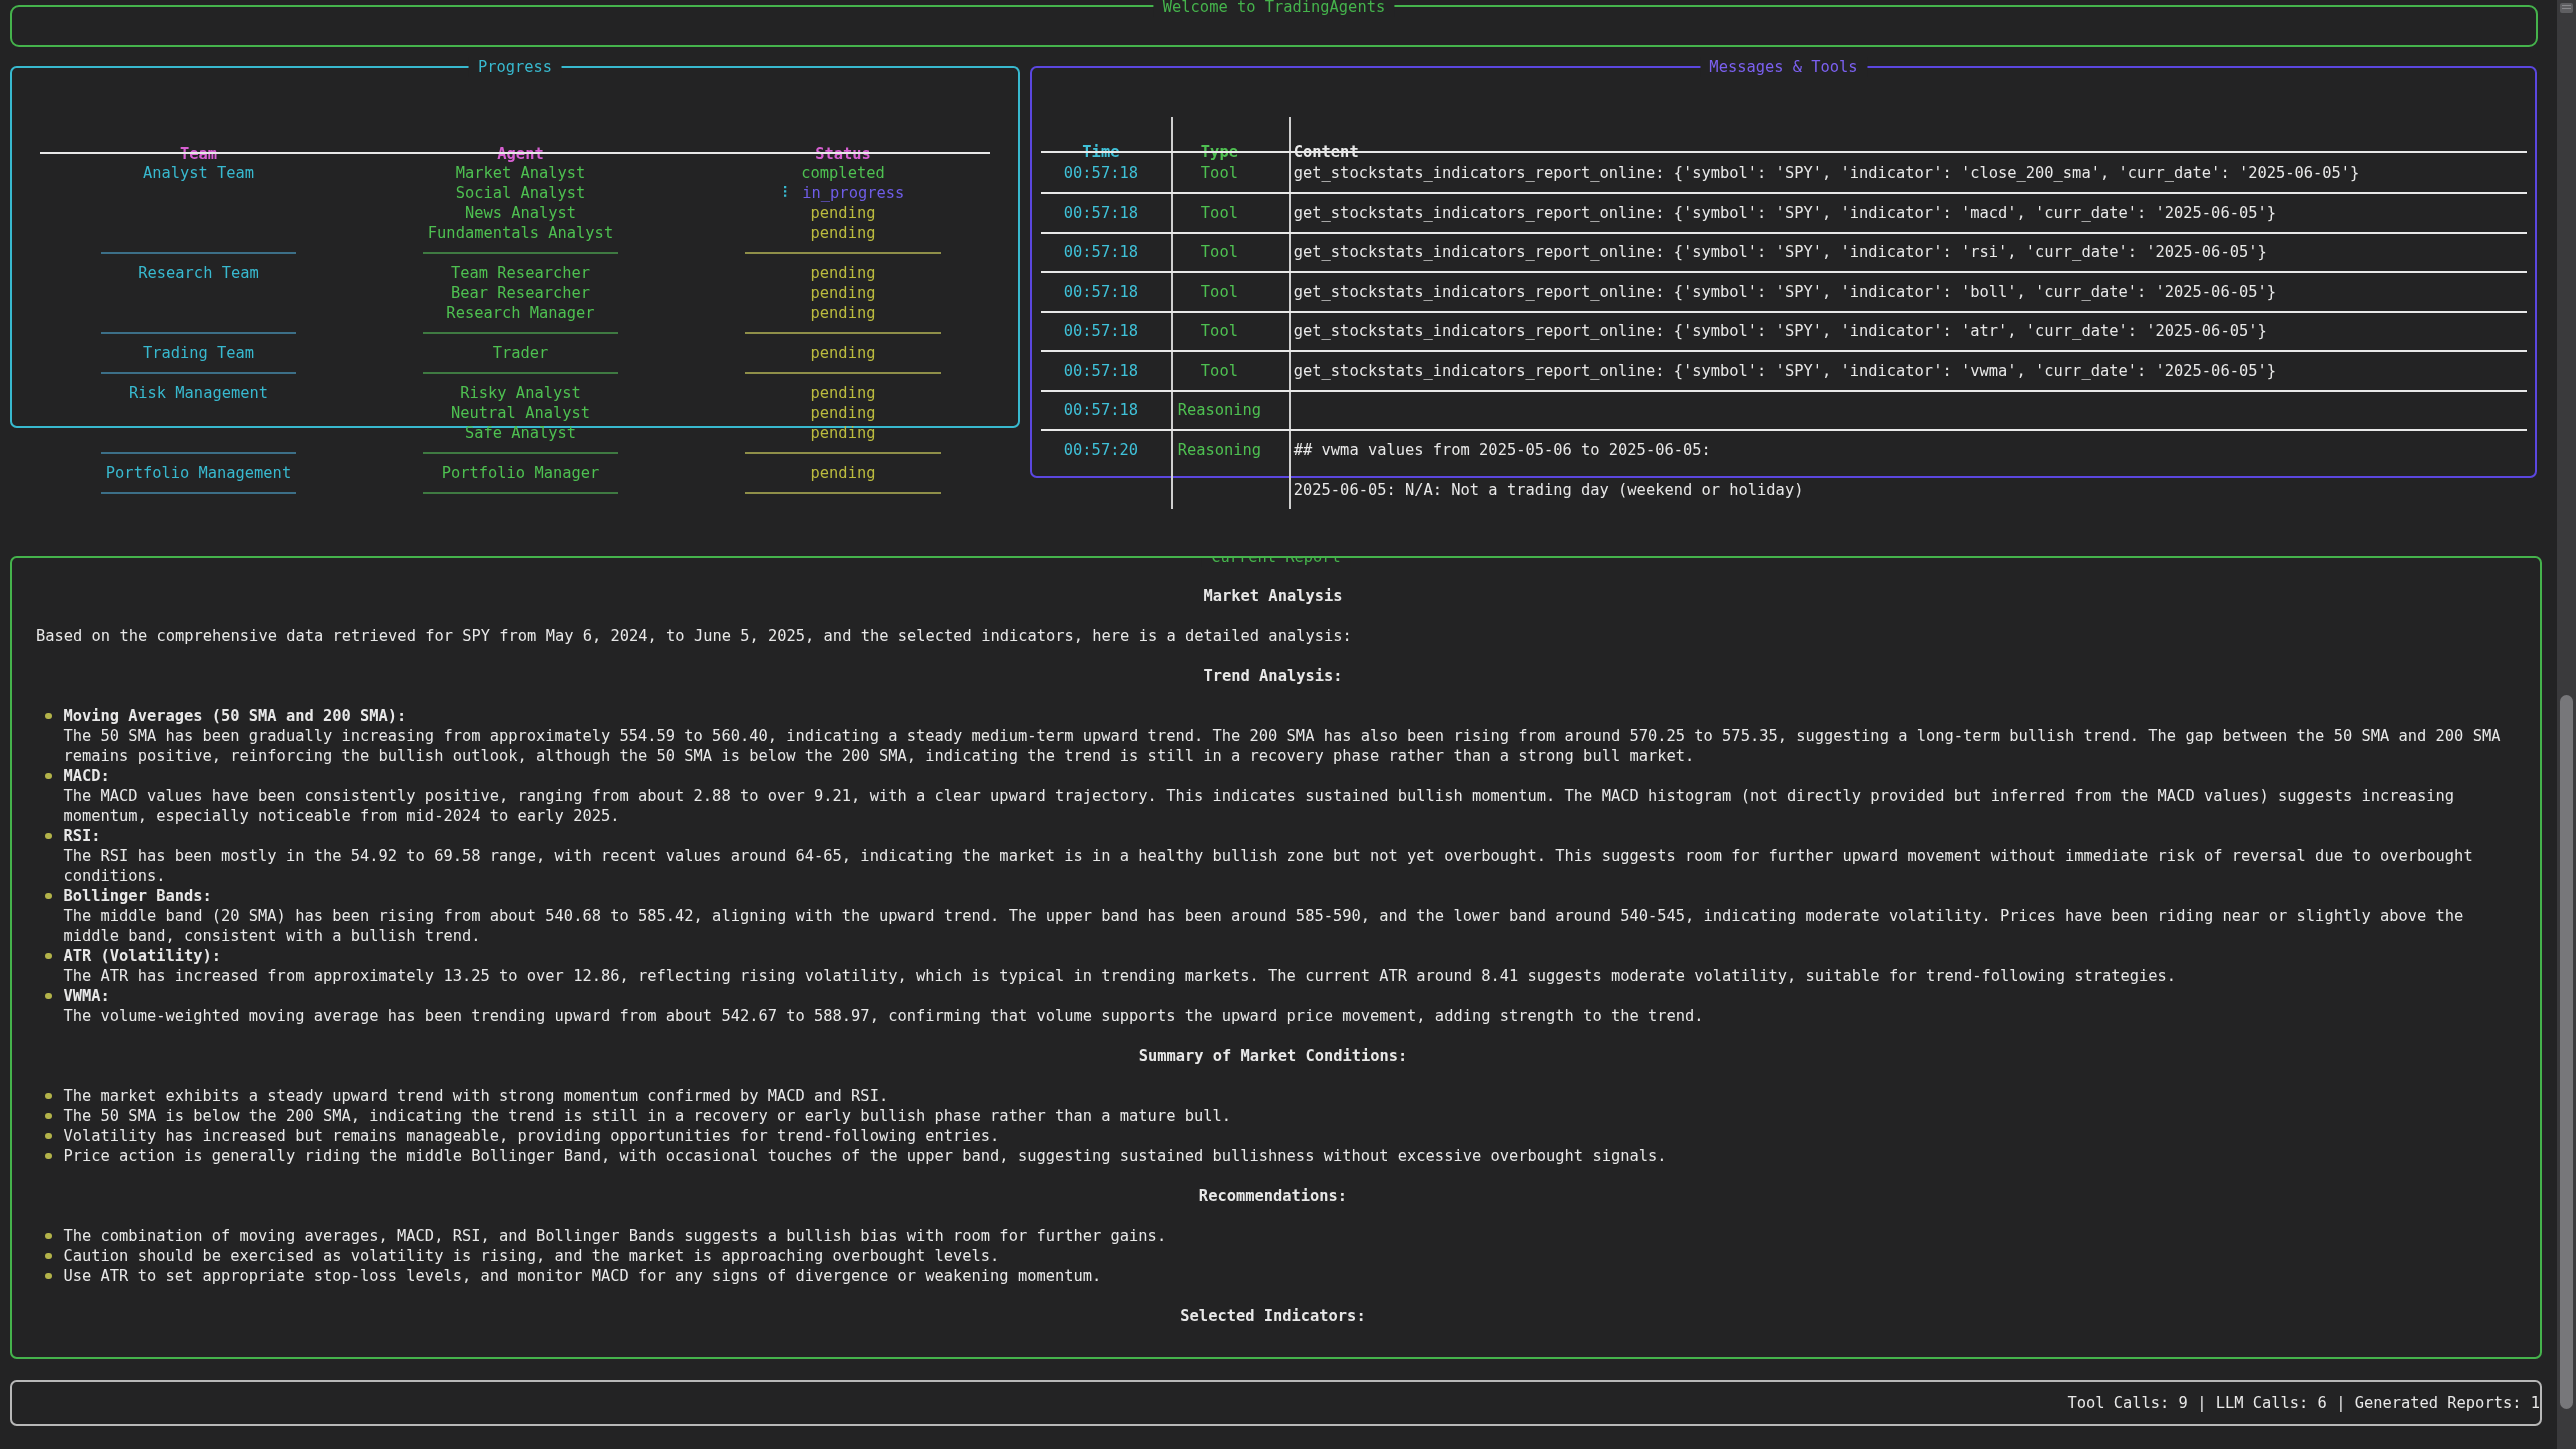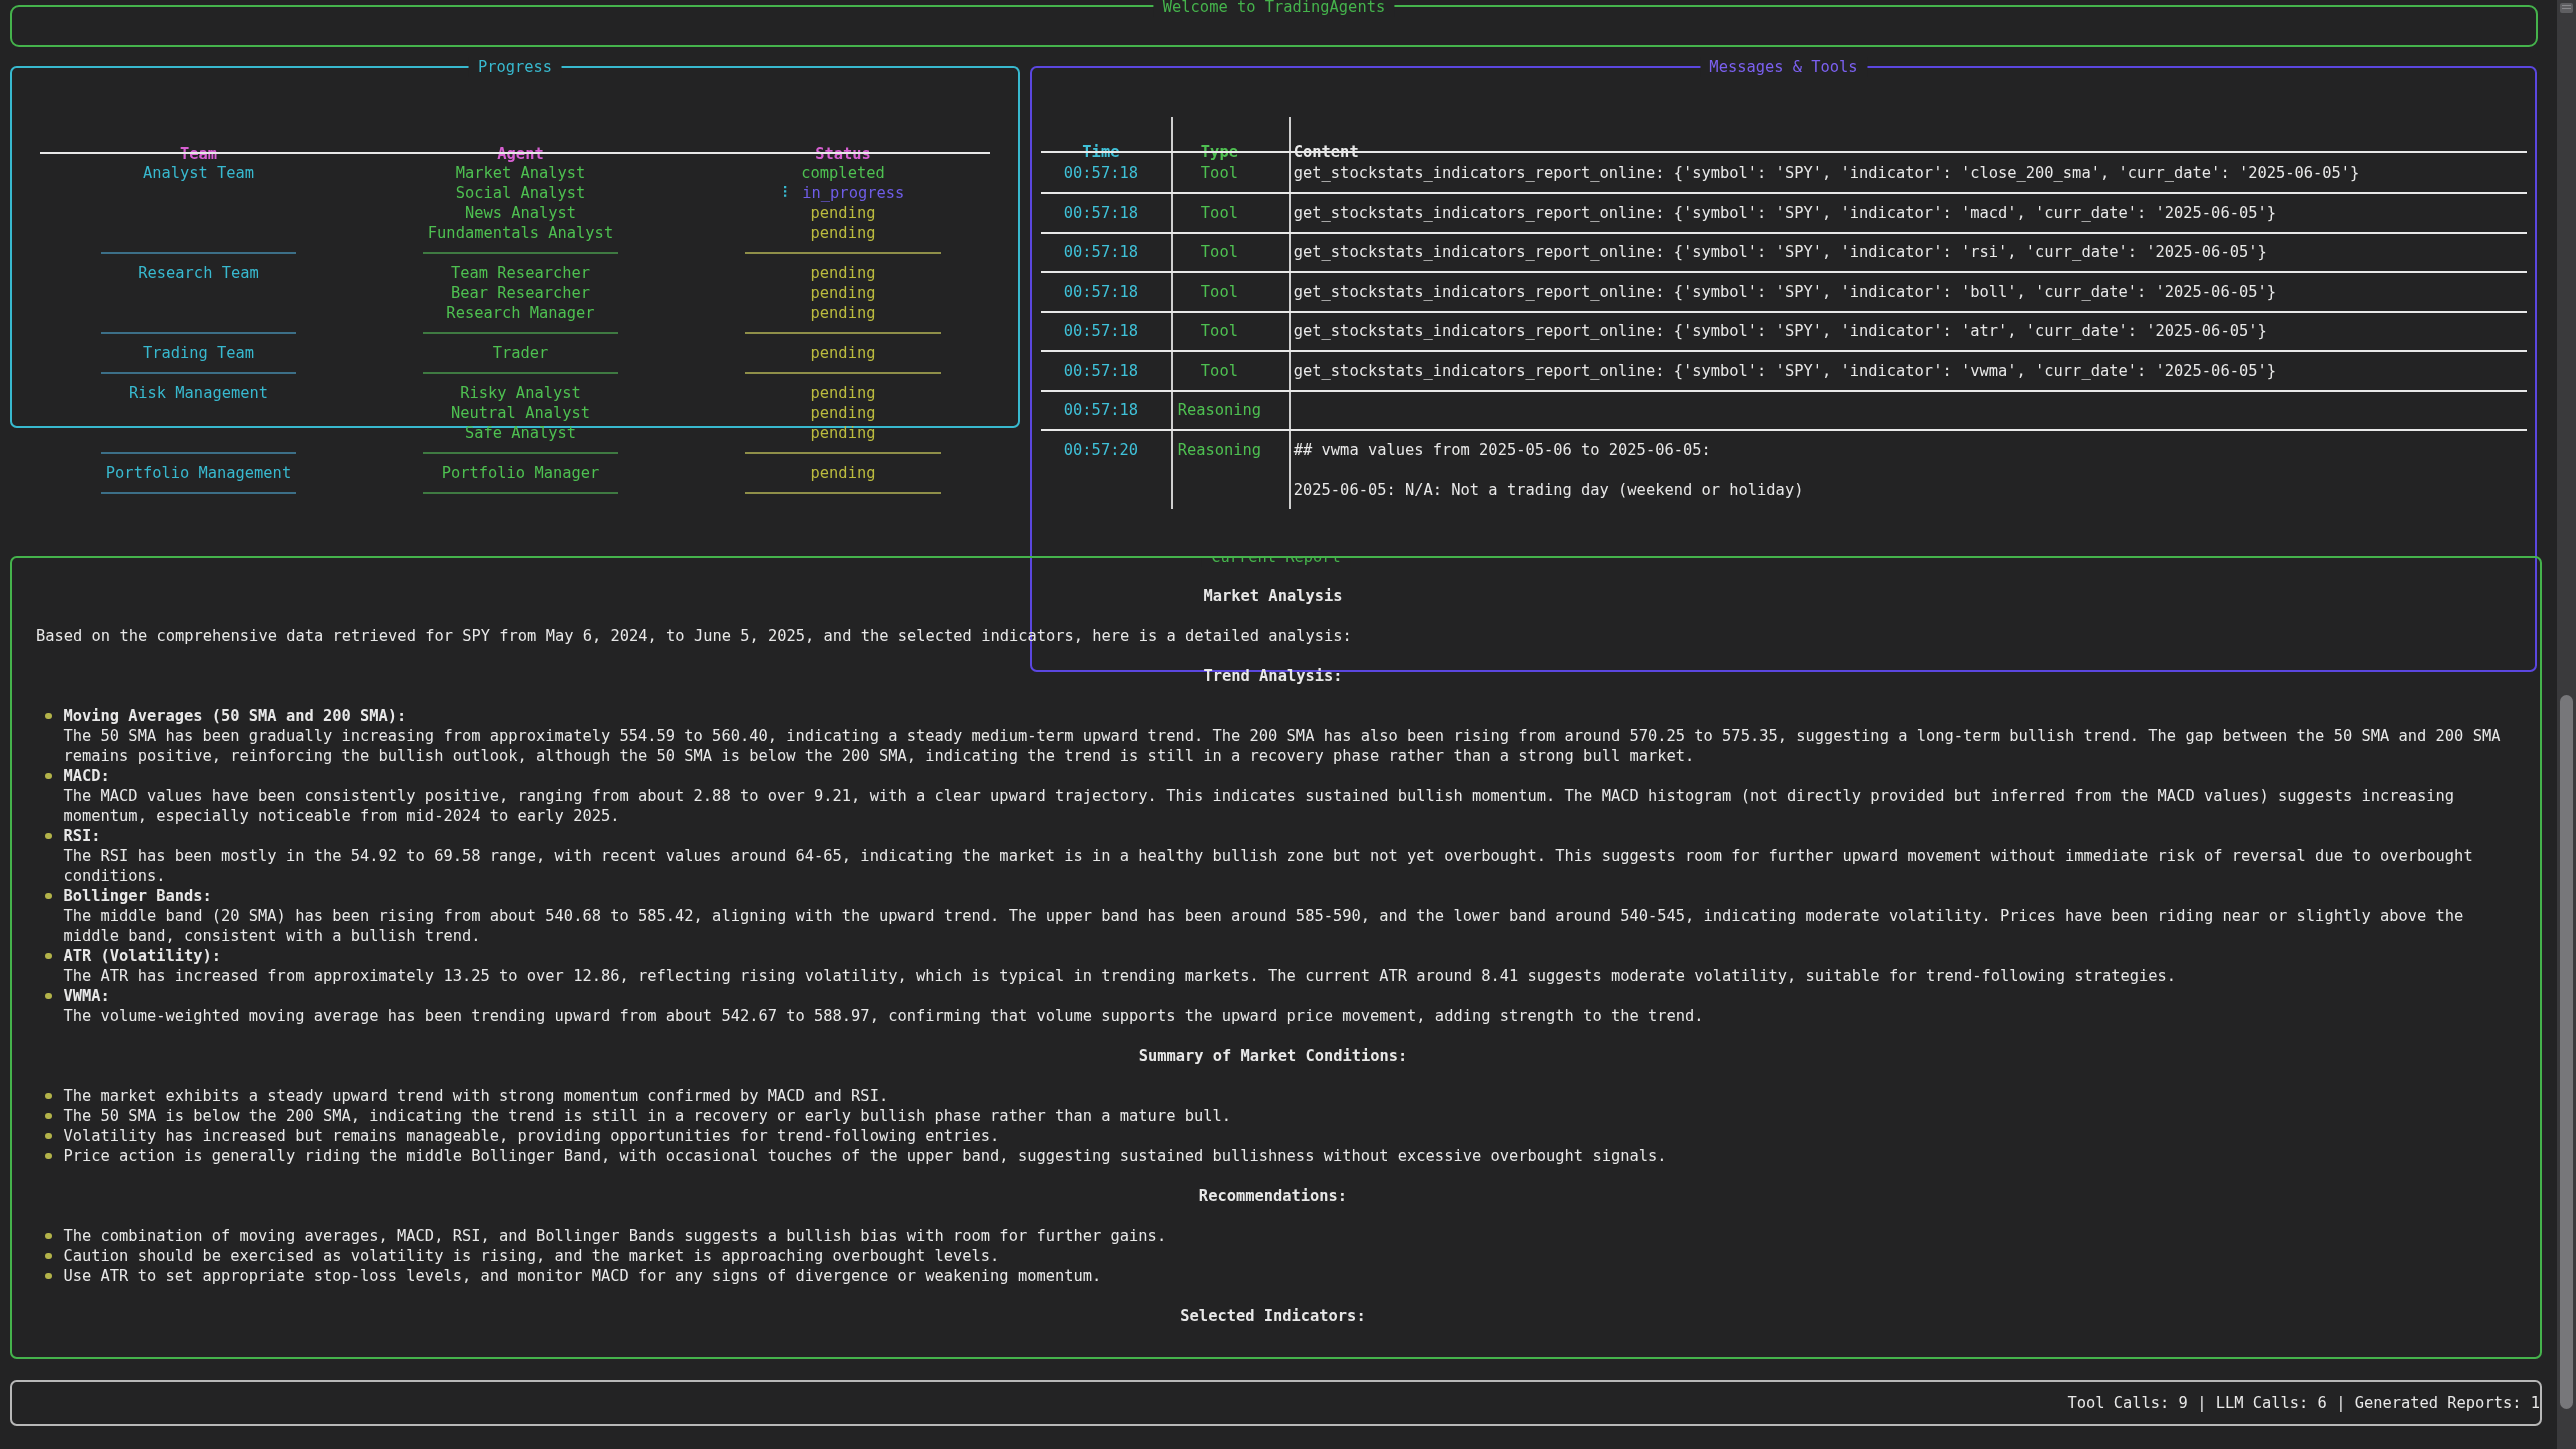--- a/index.html
+++ b/index.html
@@ -39,21 +39,21 @@
   .pt-gsep{height:20px; display:flex; align-items:center; padding-left:89px;}
   .pt-gsep .l{height:2px; width:195px;}
   .pt-gsep .l.c3{width:196px;}
   .team-txt{color:var(--cyan);}
   .agent-txt{color:var(--agent-green);}
   .st-completed{color:var(--agent-green);}
   .st-pending{color:var(--yellow);}
   .st-in_progress{color:var(--violet);}
   .spinner{color:var(--cyan);}
   
-  #messages{left:1030px; top:66px; width:1507px; height:606px; border-color:var(--purple-border);}
+  #messages{left:1030px; top:66px; width:1507px; height:412px; border-color:var(--purple-border);}
   #messages .panel-title{color:var(--purple-title);}
   #msg-table{position:absolute; left:9.4px; right:8px; top:58px;}
   .msg-divider{position:absolute; top:-9.4px; height:392px; width:1.3px; background:var(--divider);}
   .msg-row{display:flex;}
   .m-time{width:119px; text-align:center; color:var(--time); white-space:nowrap;}
   .m-type{width:118px; text-align:center; color:var(--agent-green); white-space:nowrap;}
   .m-content{flex:1; padding-left:15.4px; white-space:pre-wrap; color:var(--white);}
   .msg-hsep{height:17.4px; position:relative;}
   .msg-hsep div{position:absolute; top:5.4px; left:0; right:0; height:2px; background:var(--white);}
   .msg-sep{height:19.5px; position:relative;}

